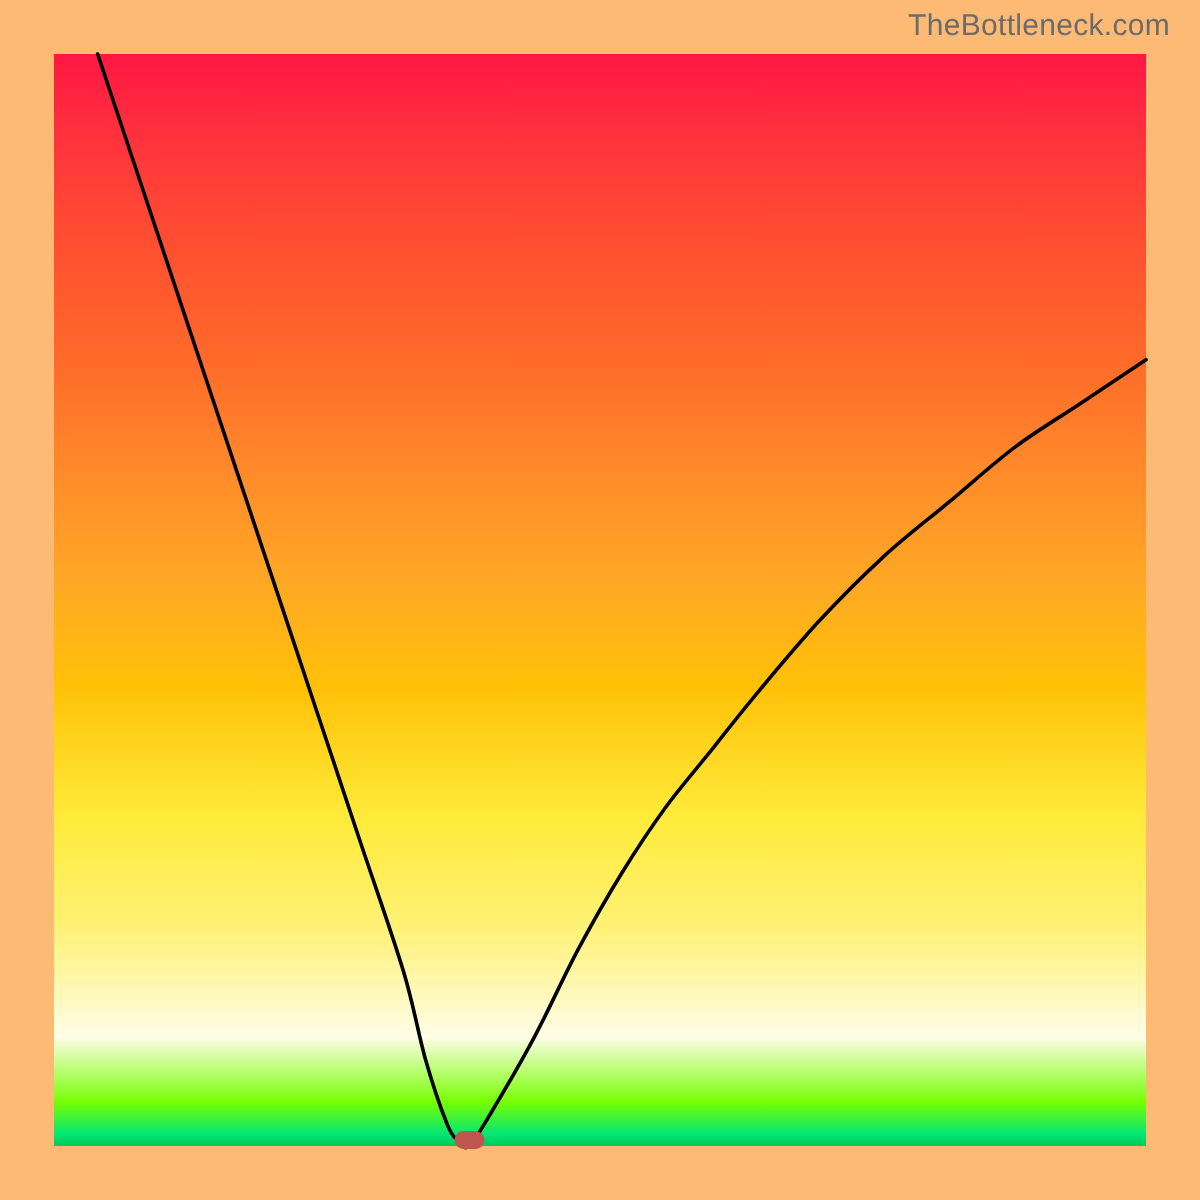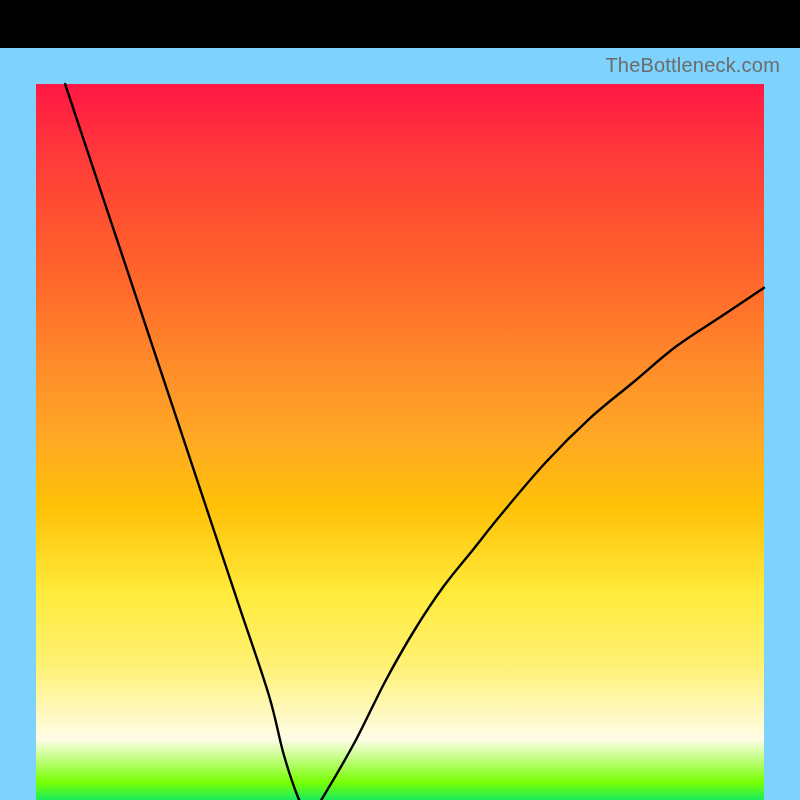--- a/index.html
+++ b/index.html
@@ -7,22 +7,21 @@
     padding: 0;
     width: 800px;
     height: 800px;
     background: #000;
     overflow: hidden;
     font-family: Arial, Helvetica, sans-serif;
   }
   .frame {
     position: absolute;
     inset: 0;
-    background: #7dd3fc;
-    margin-top: 48px;
+    background: #fdba74;
   }
   .plot {
     position: absolute;
     left: 36px;
     top: 36px;
     width: 728px;
     height: 728px;
     background: linear-gradient(to bottom,
       #ff1744 0%,
       #ff3a3a 10%,

